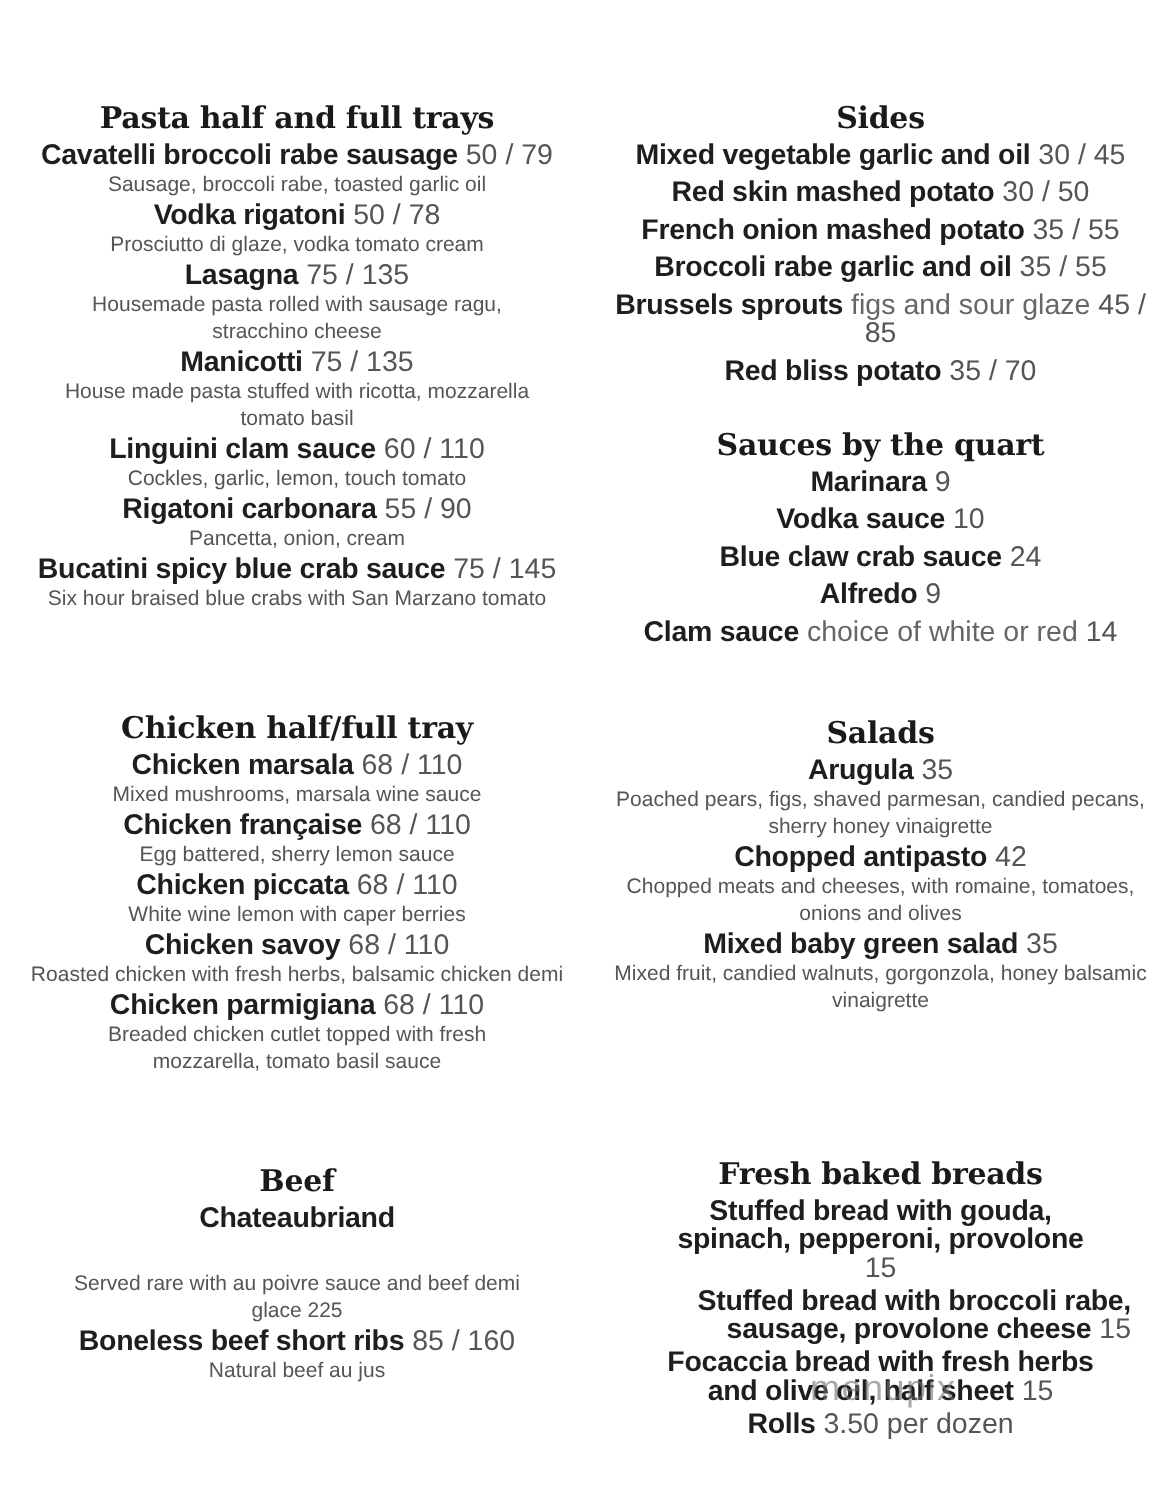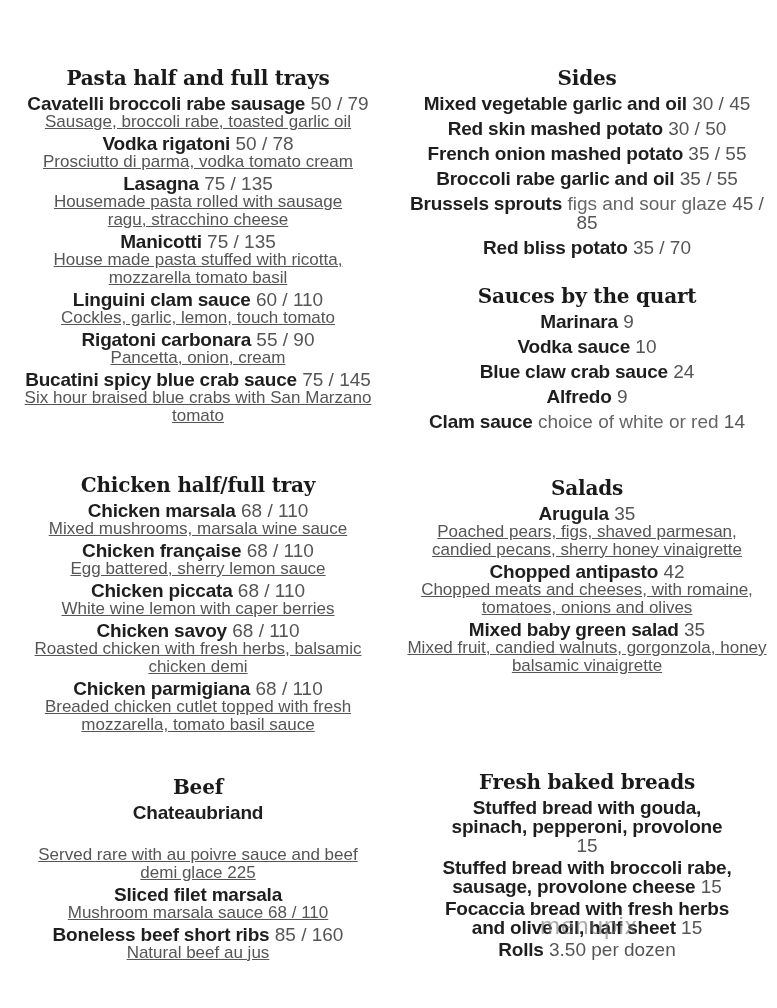--- a/index.html
+++ b/index.html
@@ -7,39 +7,39 @@
   .col { position: absolute; text-align: center; }
   .col-left { left: 0; width: 396px; }
   .col-right { left: 400px; width: 374px; }
   .section { position: absolute; left: 0; right: 0; }
   .section-title { font-family: "DejaVu Serif", serif; font-weight: bold; font-size: 20px; color: #1a1a1a; margin: 0 0 4px 0; line-height: 24px; letter-spacing: -0.2px; }
   .item { margin: 0 0 3px 0; }
   .item-line { font-size: 19px; line-height: 19px; }
   .item-name { font-weight: bold; color: #1e1e1e; letter-spacing: -0.2px; }
   .price { color: #555; font-weight: normal; }
   .note { color: #666; font-weight: normal; }
-  .desc { font-size: 17px; line-height: 18px; color: #555; padding: 0 20px; text-decoration: underline; }
+  .desc { font-size: 14px; line-height: 18px; color: #555; padding: 0 20px; }
   .sides .item { margin-bottom: 6px; }
   .sauces .item { margin-bottom: 6px; }
   .watermark { position: absolute; left: 540px; top: 912px; font-size: 24px; color: #737373; opacity: 0.6; letter-spacing: 1px; }
 </style>
 </head>
 <body>
 
 <div class="col col-left">
 
   <div class="section" style="top:66px;">
     <div class="section-title">Pasta half and full trays</div>
     <div class="item">
       <div class="item-line"><span class="item-name">Cavatelli broccoli rabe sausage</span> <span class="price">50 / 79</span></div>
       <div class="desc">Sausage, broccoli rabe, toasted garlic oil</div>
     </div>
     <div class="item">
       <div class="item-line"><span class="item-name">Vodka rigatoni</span> <span class="price">50 / 78</span></div>
-      <div class="desc">Prosciutto di parma, vodka tomato cream</div>
+      <div class="desc">Prosciutto di glaze, vodka tomato cream</div>
     </div>
     <div class="item">
       <div class="item-line"><span class="item-name">Lasagna</span> <span class="price">75 / 135</span></div>
       <div class="desc" style="padding:0 42px;">Housemade pasta rolled with sausage ragu, stracchino cheese</div>
     </div>
     <div class="item">
       <div class="item-line"><span class="item-name">Manicotti</span> <span class="price">75 / 135</span></div>
       <div class="desc" style="padding:0 30px;">House made pasta stuffed with ricotta, mozzarella tomato basil</div>
     </div>
     <div class="item">
@@ -80,24 +80,20 @@
     </div>
   </div>
 
   <div class="section" style="top:775px;">
     <div class="section-title">Beef</div>
     <div class="item">
       <div class="item-line"><span class="item-name">Chateaubriand</span></div>
       <div class="desc" style="padding:0 38px;margin-top:24px;">Served rare with au poivre sauce and beef demi glace 225</div>
     </div>
     <div class="item">
-      <div class="item-line"><span class="item-name">Sliced filet marsala</span></div>
-      <div class="desc">Mushroom marsala sauce 68 / 110</div>
-    </div>
-    <div class="item">
       <div class="item-line"><span class="item-name">Boneless beef short ribs</span> <span class="price">85 / 160</span></div>
       <div class="desc">Natural beef au jus</div>
     </div>
   </div>
 </div>
 
 <div class="col col-right">
 
   <div class="section sides" style="top:66px;">
     <div class="section-title">Sides</div>
@@ -130,19 +126,19 @@
     </div>
     <div class="item">
       <div class="item-line"><span class="item-name">Mixed baby green salad</span> <span class="price">35</span></div>
       <div class="desc" style="padding:0 6px;">Mixed fruit, candied walnuts, gorgonzola, honey balsamic vinaigrette</div>
     </div>
   </div>
 
   <div class="section" style="top:770px;">
     <div class="section-title">Fresh baked breads</div>
     <div class="item item-line" style="padding:0 40px;"><span class="item-name">Stuffed bread with gouda, spinach, pepperoni, provolone</span> <span class="price">15</span></div>
-    <div class="item item-line" style="padding:0 20px;"><span class="item-name">Stuffed bread with broccoli rabe, sausage, provolone cheese</span> <span class="price">15</span></div>
+    <div class="item item-line" style="padding:0 20px;text-align:right;"><span class="item-name">Stuffed bread with broccoli rabe, sausage, provolone cheese</span> <span class="price">15</span></div>
     <div class="item item-line" style="padding:0 30px;"><span class="item-name">Focaccia bread with fresh herbs and olive oil, half sheet</span> <span class="price">15</span></div>
     <div class="item item-line"><span class="item-name">Rolls</span> <span class="price">3.50 per dozen</span></div>
   </div>
 </div>
 
 <div class="watermark">menupix</div>
 
 </body></html>

